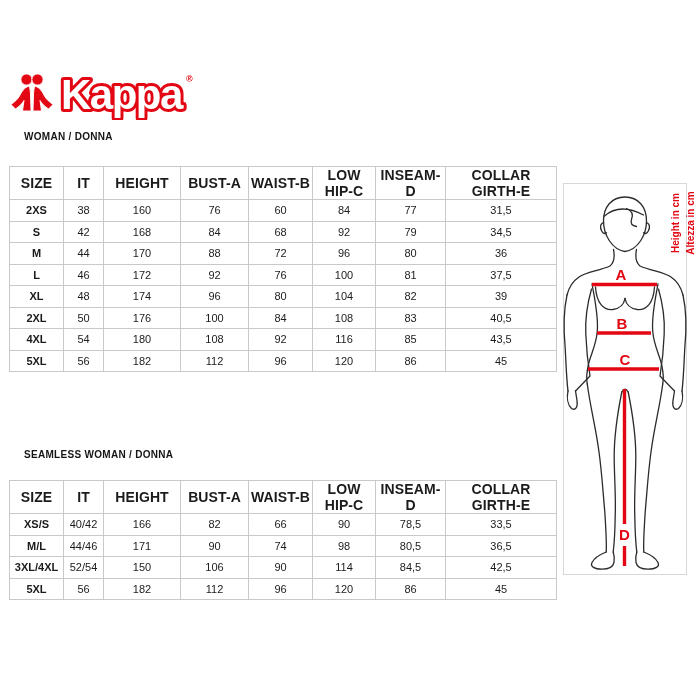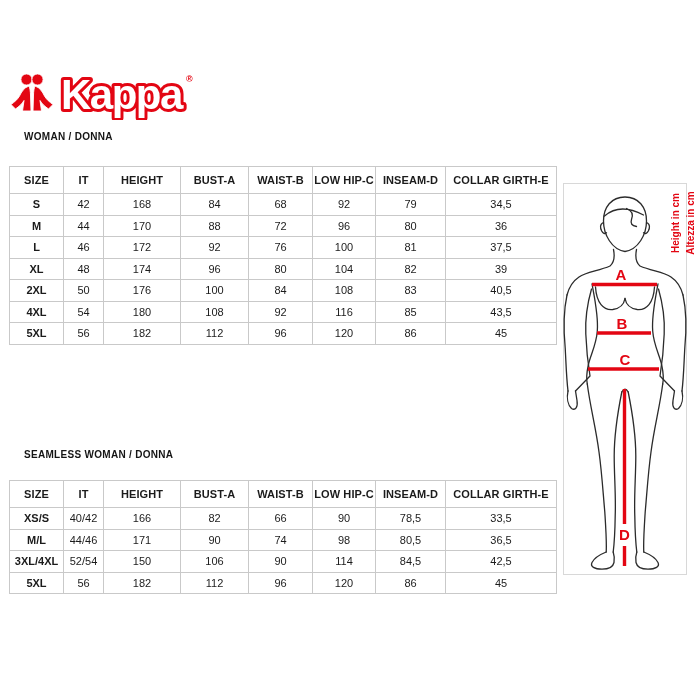--- a/index.html
+++ b/index.html
@@ -42,21 +42,21 @@
     border-collapse:collapse; table-layout:fixed;
     background:#fff;
   }
   .t1-table { top:166px; }
   .t2-table { top:480px; }
   .size-table th, .size-table td {
     border:1px solid var(--tbl-border,#c9c9c9);
     text-align:center; vertical-align:middle;
     font-size:11px; color:#1b1b1b; padding:0;
   }
-  .size-table th { height:27px; font-weight:bold; font-size:11px; letter-spacing:.1px; }
+  .size-table th { height:27px; font-weight:bold; font-size:14px; letter-spacing:.1px; }
   .size-table td { height:21.5px; }
   .size-table td:first-child { font-weight:bold; }
 
   
   .figure { position:absolute; left:556px; top:178px; width:144px; height:402px; }
   .frame { fill:none; stroke:var(--frame,#d8d8d8); stroke-width:1; }
   .outline path { fill:none; stroke:#2b2b2b; stroke-width:1.3; stroke-linecap:round; stroke-linejoin:round; }
   .red-line { stroke:var(--accent,#e30613); stroke-width:3.4; stroke-linecap:butt; }
   .marker {
     fill:var(--accent,#e30613);
@@ -108,20 +108,30 @@
           <th>HEIGHT</th>
           <th>BUST-A</th>
           <th>WAIST-B</th>
           <th>LOW HIP-C</th>
           <th>INSEAM-D</th>
           <th>COLLAR GIRTH-E</th>
         </tr>
       </thead>
       <tbody>
         <tr>
+          <td>2XS</td>
+          <td>38</td>
+          <td>160</td>
+          <td>76</td>
+          <td>60</td>
+          <td>84</td>
+          <td>77</td>
+          <td>31,5</td>
+        </tr>
+        <tr>
           <td>S</td>
           <td>42</td>
           <td>168</td>
           <td>84</td>
           <td>68</td>
           <td>92</td>
           <td>79</td>
           <td>34,5</td>
         </tr>
         <tr>

